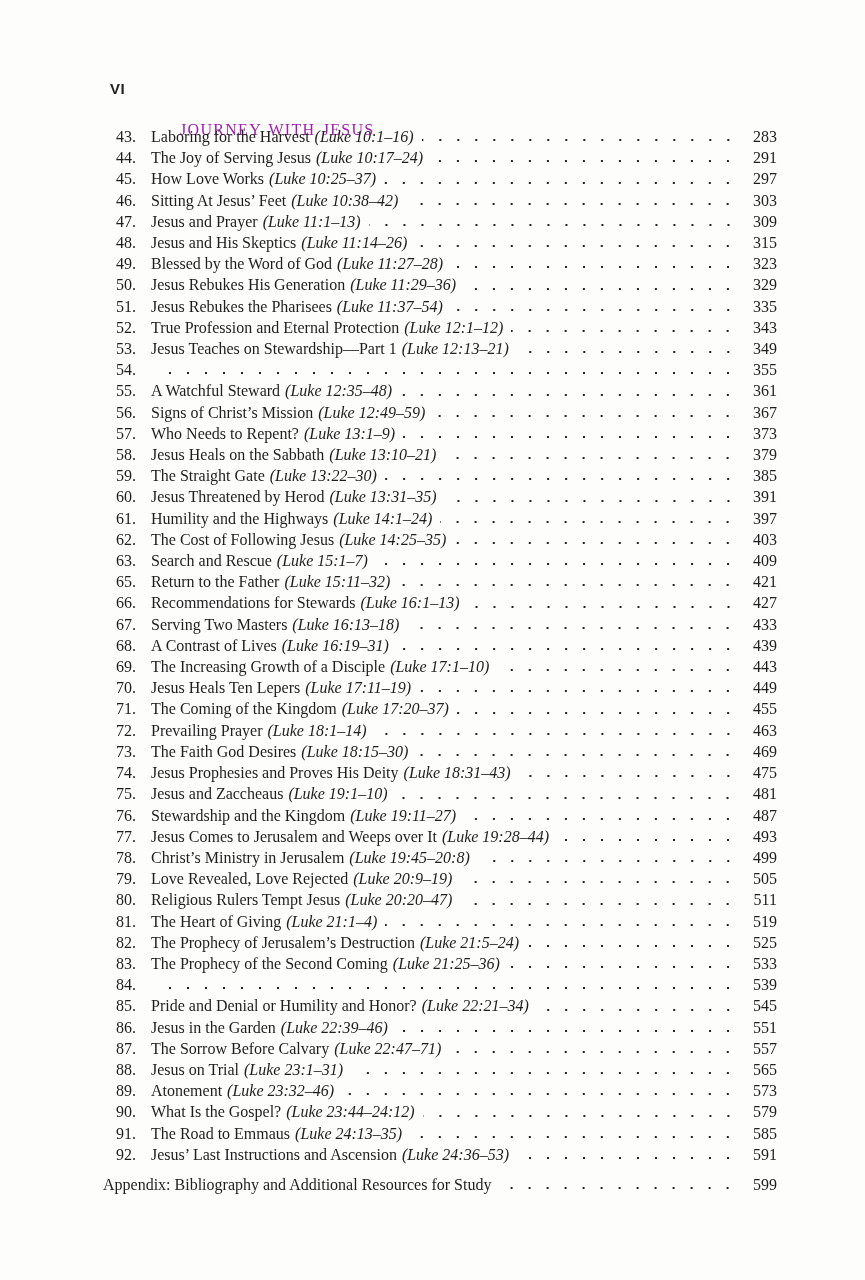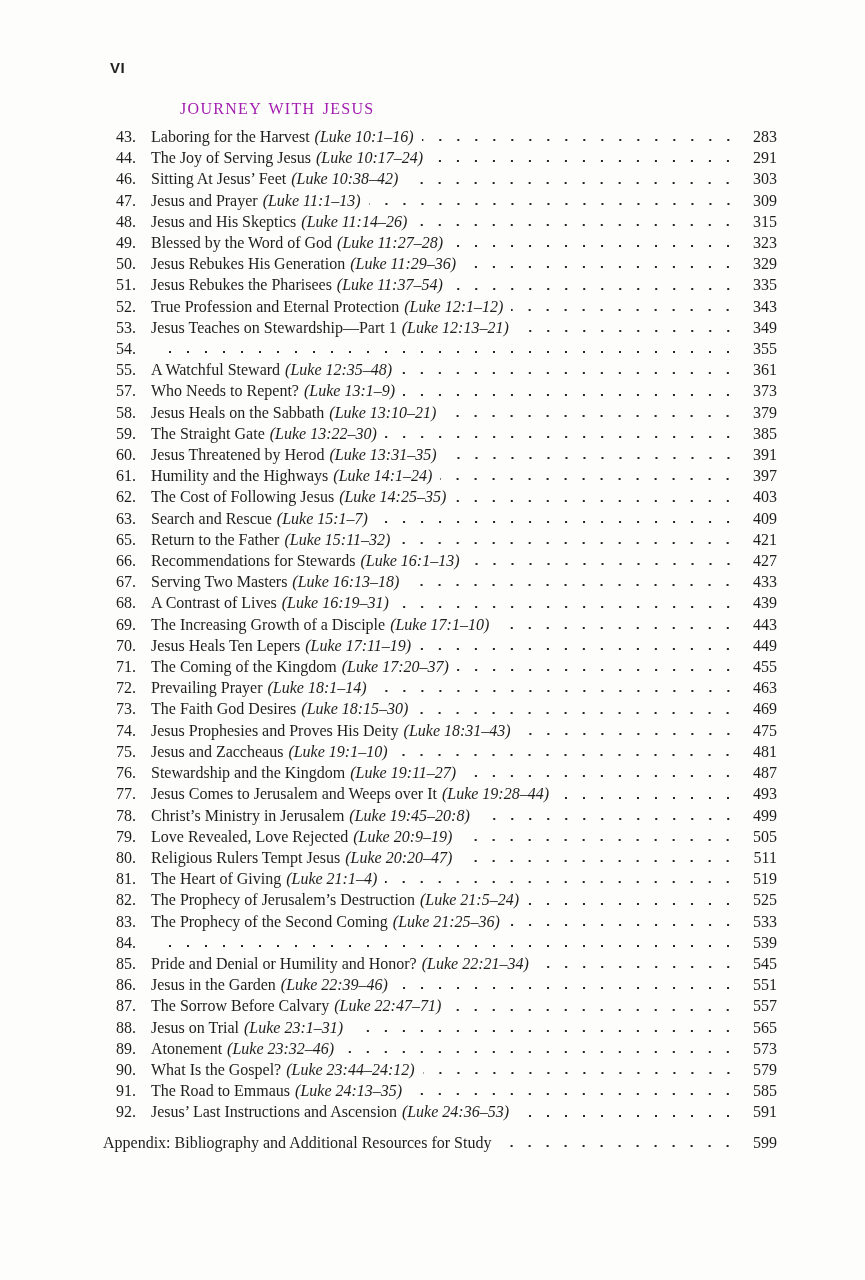--- a/index.html
+++ b/index.html
@@ -12,21 +12,21 @@
     width: 865px;
     height: 1280px;
     background: #fdfdfc;
     color: #1e1e1e;
     font-family: "Liberation Serif", "DejaVu Serif", serif;
     overflow: hidden;
   }
   
   .page-header {
     position: absolute;
-    top: 58px;
+    top: 79px;
     left: 0;
     width: 100%;
     height: 22px;
   }
   .folio {
     position: absolute;
     left: 110px;
     top: 1px;
     font-family: "Liberation Sans", "DejaVu Sans", sans-serif;
     font-weight: 700;
@@ -110,20 +110,26 @@
         <span class="dots"></span>
         <span class="pg">283</span>
       </div>
         <div class="toc-row">
         <span class="num">44.</span>
         <span class="title"><span>The Joy of Serving Jesus</span><span class="ref">(Luke 10:17–24)</span></span>
         <span class="dots"></span>
         <span class="pg">291</span>
       </div>
         <div class="toc-row">
+        <span class="num">45.</span>
+        <span class="title"><span>How Love Works</span><span class="ref">(Luke 10:25–37)</span></span>
+        <span class="dots"></span>
+        <span class="pg">297</span>
+      </div>
+        <div class="toc-row">
         <span class="num">46.</span>
         <span class="title"><span>Sitting At Jesus’ Feet</span><span class="ref">(Luke 10:38–42)</span></span>
         <span class="dots"></span>
         <span class="pg">303</span>
       </div>
         <div class="toc-row">
         <span class="num">47.</span>
         <span class="title"><span>Jesus and Prayer</span><span class="ref">(Luke 11:1–13)</span></span>
         <span class="dots"></span>
         <span class="pg">309</span>
@@ -167,20 +173,26 @@
         <div class="toc-row">
         <span class="num">54.</span>
         <span class="dots"></span>
         <span class="pg">355</span>
       </div>
         <div class="toc-row">
         <span class="num">55.</span>
         <span class="title"><span>A Watchful Steward</span><span class="ref">(Luke 12:35–48)</span></span>
         <span class="dots"></span>
         <span class="pg">361</span>
+      </div>
+        <div class="toc-row">
+        <span class="num">56.</span>
+        <span class="title"><span>Signs of Christ’s Mission</span><span class="ref">(Luke 12:49–59)</span></span>
+        <span class="dots"></span>
+        <span class="pg">367</span>
       </div>
         <div class="toc-row">
         <span class="num">57.</span>
         <span class="title"><span>Who Needs to Repent?</span><span class="ref">(Luke 13:1–9)</span></span>
         <span class="dots"></span>
         <span class="pg">373</span>
       </div>
         <div class="toc-row">
         <span class="num">58.</span>
         <span class="title"><span>Jesus Heals on the Sabbath</span><span class="ref">(Luke 13:10–21)</span></span>

